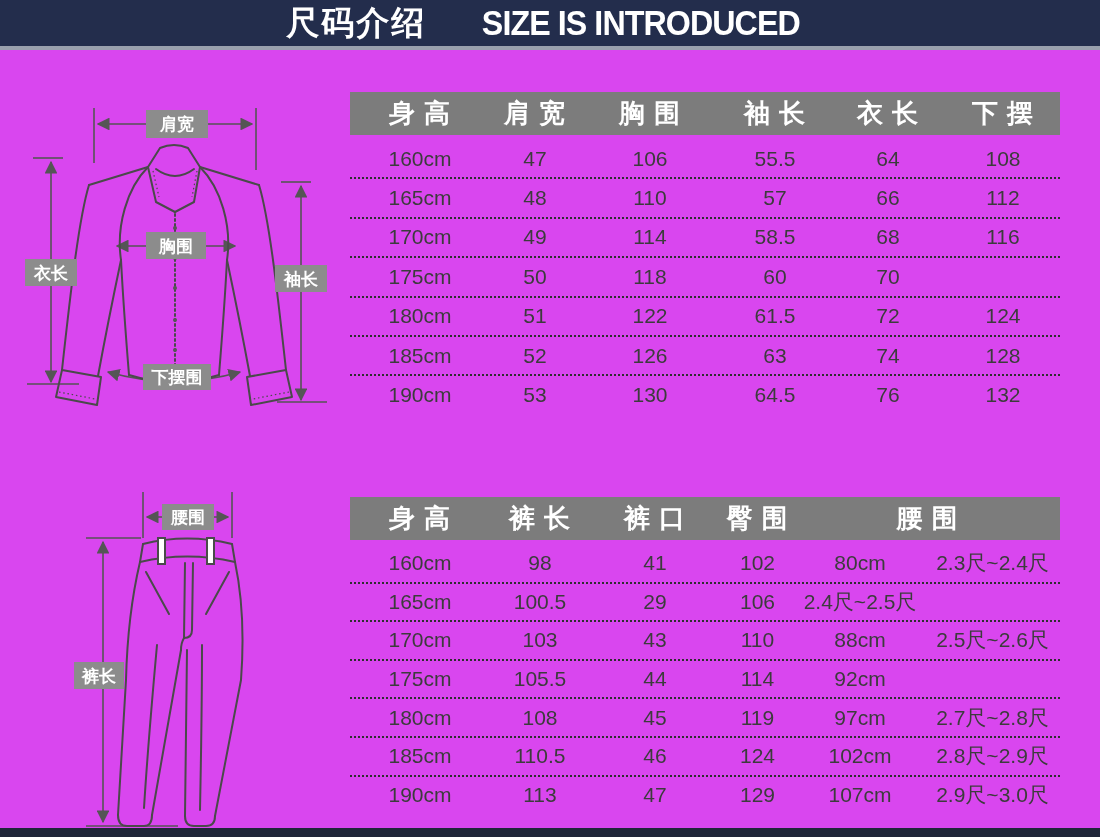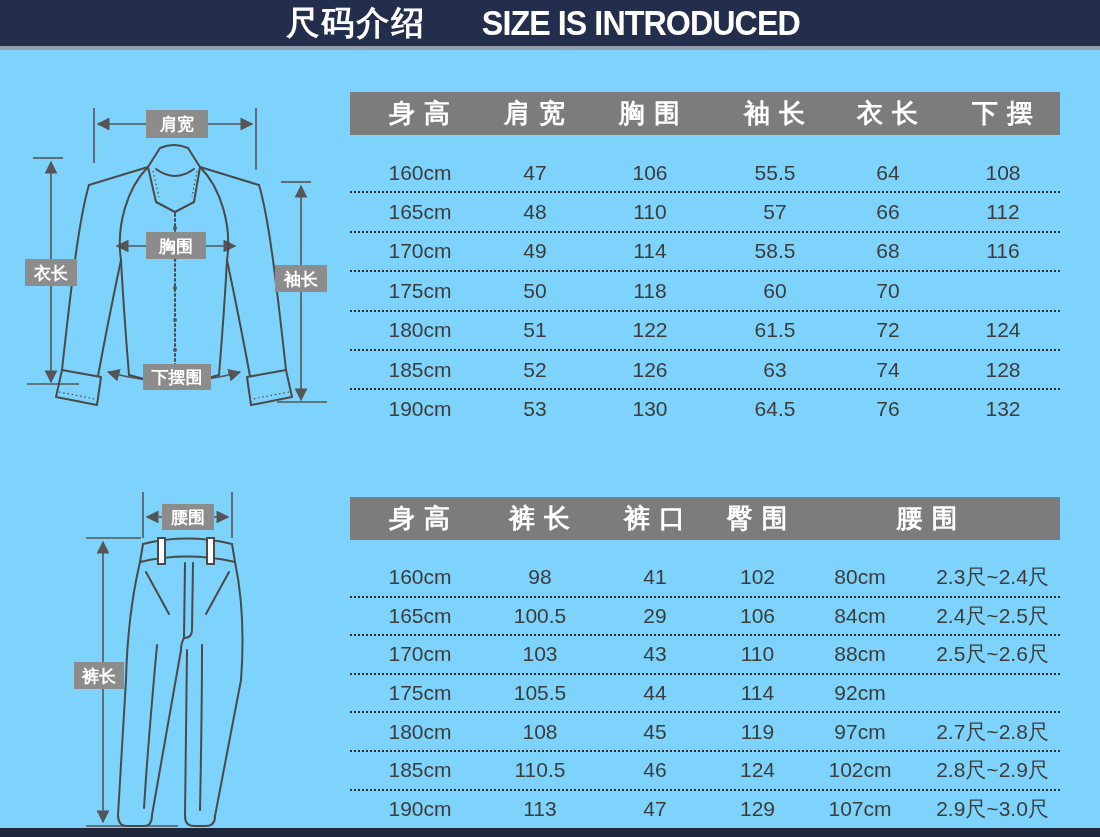--- a/index.html
+++ b/index.html
@@ -1,32 +1,32 @@
 <!DOCTYPE html>
 <html><head>
 <meta charset="utf-8">
 <style>
   html,body{margin:0;padding:0;background:#fff;}
-  .canvas{position:relative;width:1100px;height:837px;background:#7dd3fc;overflow:hidden;
+  .canvas{position:relative;width:1100px;height:837px;background:#d946ef;overflow:hidden;
           font-family:"Liberation Sans","DejaVu Sans",sans-serif;}
 
   
   .banner{position:absolute;left:0;top:0;width:1100px;height:46px;background:#232d4c;
           border-bottom:4px solid #99a0ad;display:flex;align-items:center;justify-content:center;
           gap:42px;color:#fff;}
   .banner .zh{font-size:33px;font-weight:bold;letter-spacing:2px;}
   .banner .en{font-size:35px;font-weight:800;letter-spacing:-1px;transform:scaleX(.92);}
 
   
   .sizetable{position:absolute;left:350px;width:710px;}
   .shirt-table{top:92px;}
   .pants-table{top:497px;}
   .thead{display:grid;height:43px;background:#7c7c7c;color:#fff;font-weight:bold;font-size:26px;}
   .hcell{display:flex;align-items:center;justify-content:center;letter-spacing:1px;}
-  .tbody{margin-top:19px;}
+  .tbody{margin-top:5px;}
   .trow{display:grid;border-bottom:2px dotted #2e2e2e;}
   .shirt-table .trow{height:37.4px;}
   .pants-table .trow{height:36.6px;}
   .trow:last-child{border-bottom:none;}
   .cell{display:flex;align-items:center;justify-content:center;font-size:21px;color:#3c3c3c;}
   .shirt-cols{grid-template-columns:140px 90px 140px 110px 116px 114px;}
   .pants-cols{grid-template-columns:140px 100px 130px 75px 130px 135px;}
   .pants-head-cols{grid-template-columns:140px 100px 130px 75px 265px;}
 
   
@@ -246,21 +246,20 @@
           <div class="cell">41</div>
           <div class="cell">102</div>
           <div class="cell">80cm</div>
           <div class="cell">2.3尺~2.4尺</div>
         </div>
         <div class="trow pants-cols">
           <div class="cell">165cm</div>
           <div class="cell">100.5</div>
           <div class="cell">29</div>
           <div class="cell">106</div>
-          <div class="cell">84cm</div>
           <div class="cell">2.4尺~2.5尺</div>
         </div>
         <div class="trow pants-cols">
           <div class="cell">170cm</div>
           <div class="cell">103</div>
           <div class="cell">43</div>
           <div class="cell">110</div>
           <div class="cell">88cm</div>
           <div class="cell">2.5尺~2.6尺</div>
         </div>

